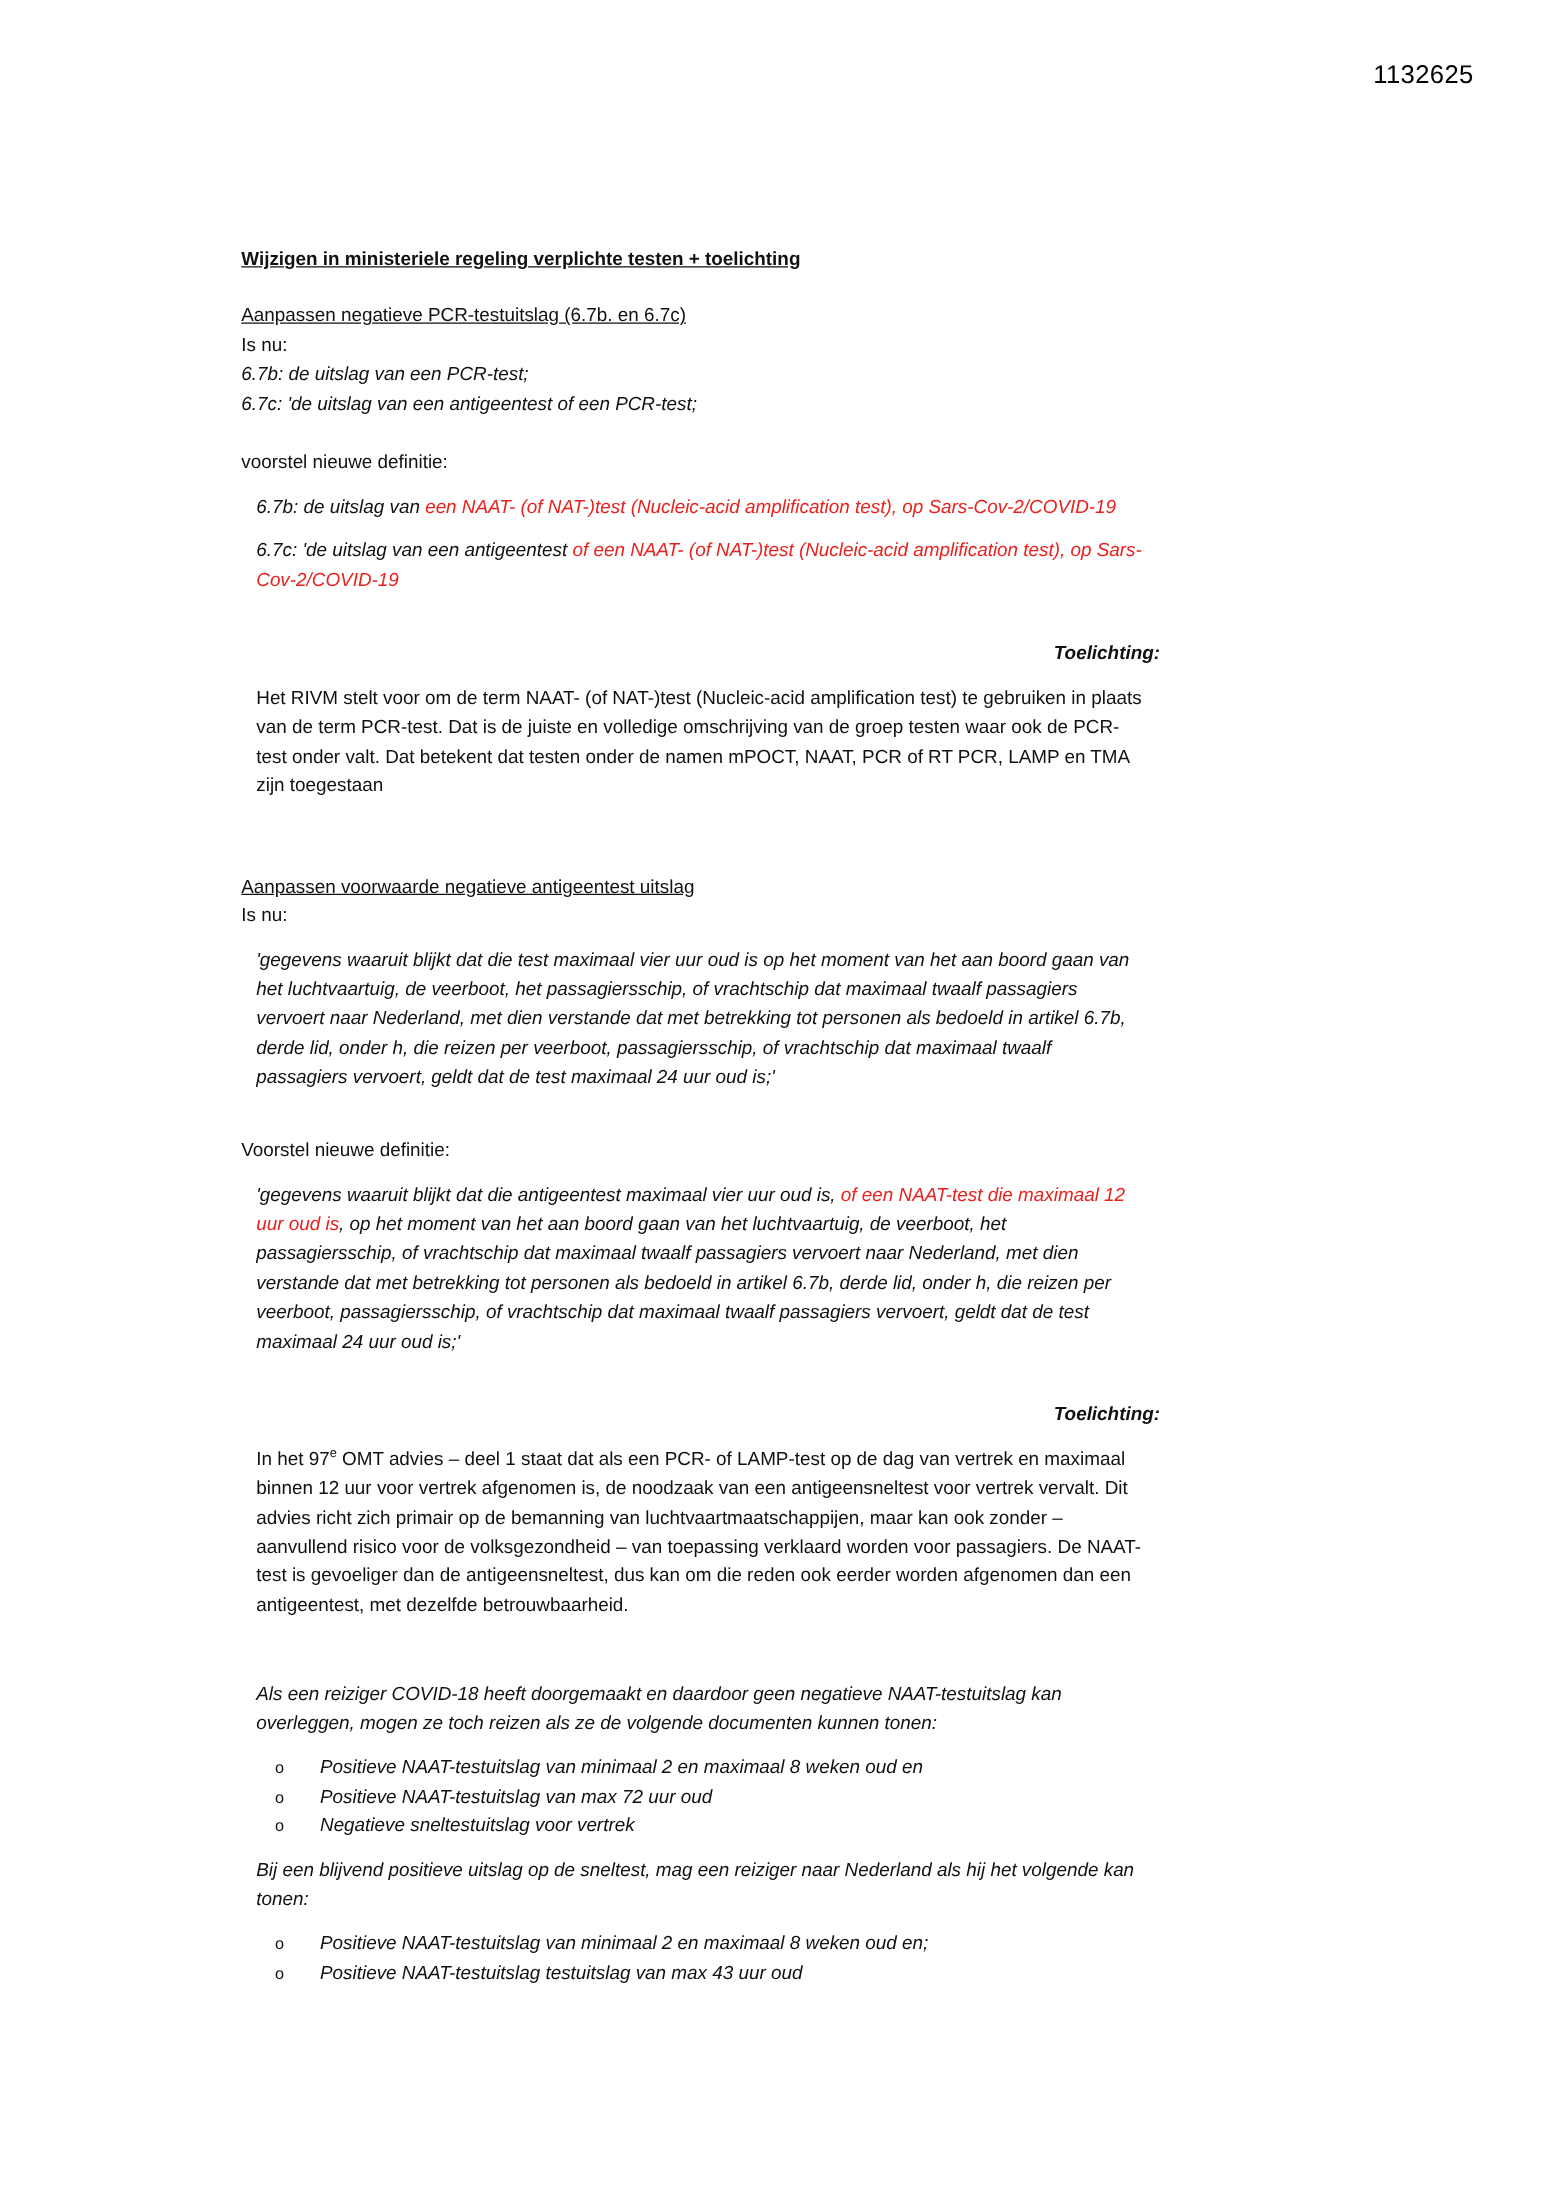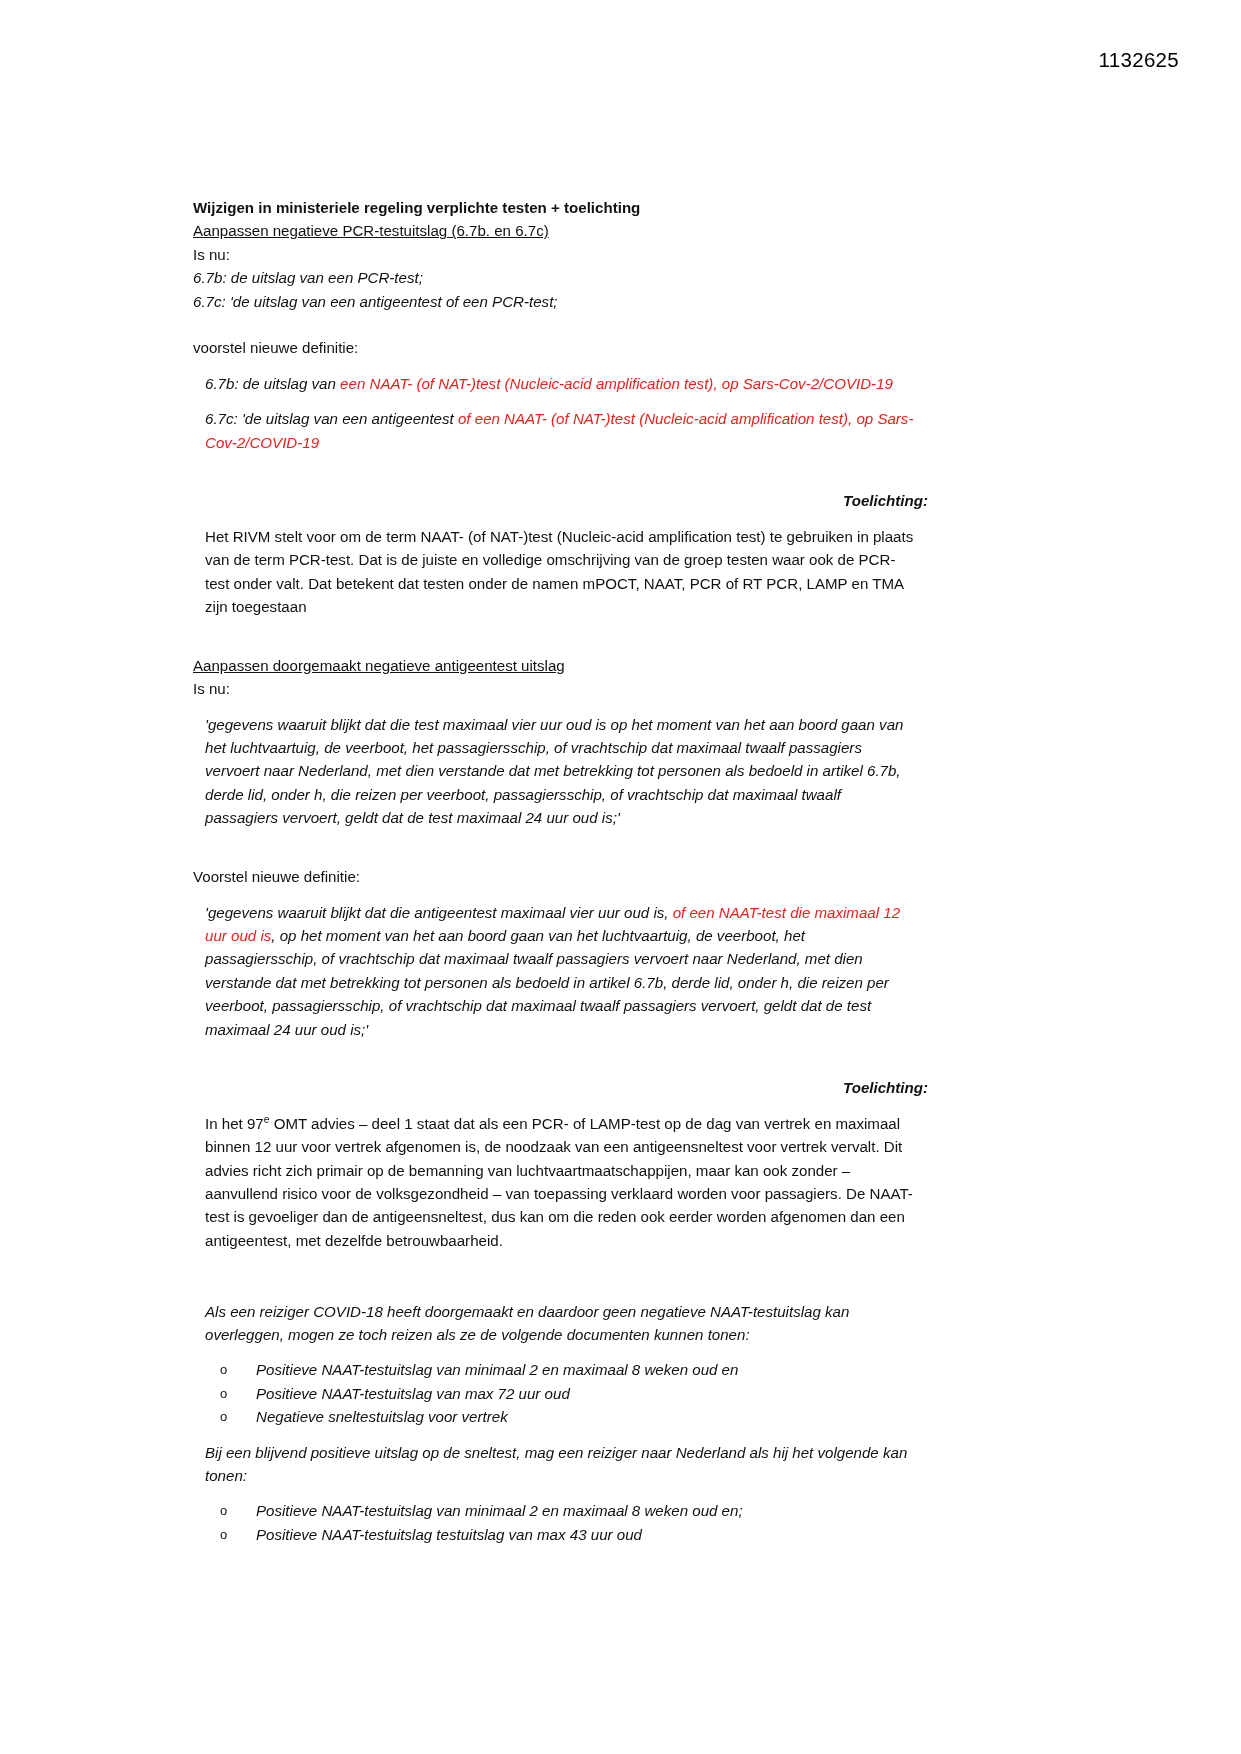--- a/index.html
+++ b/index.html
@@ -38,22 +38,22 @@
     font-size: 15.1px;
     line-height: 23.4px;
     color: #111111;
   }
   .ln {
     margin: 0;
     padding: 0;
   }
   .b { font-weight: bold; text-align: right; }
   .i { font-style: italic; }
-  .u { text-decoration: underline; }
-  .bu { font-weight: bold; }
+  .u { text-decoration: underline; margin-top: 22px; }
+  .bu { font-weight: bold; text-decoration: underline; }
   .red { color: #e8221e; }
   .spacer { height: 23.4px; }
   p.para {
     margin: 12px;
     padding: 0;
     text-align: left;
   }
   ul.bullets {
     list-style: none;
     margin: 0;
@@ -100,21 +100,21 @@
     <p class="para"><span class="i">6.7b: de uitslag van </span><span class="i red">een NAAT- (of NAT-)test (Nucleic-acid amplification test), op Sars-Cov-2/COVID-19</span></p>
     <p class="para"><span class="i">6.7c: 'de uitslag van een antigeentest </span><span class="i red">of een NAAT- (of NAT-)test (Nucleic-acid amplification test), op Sars-Cov-2/COVID-19</span></p>
 
     <div class="spacer"></div>
 
     <div class="ln b i">Toelichting:</div>
     <p class="para">Het RIVM stelt voor om de term NAAT- (of NAT-)test (Nucleic-acid amplification test) te gebruiken in plaats van de term PCR-test. Dat is de juiste en volledige omschrijving van de groep testen waar ook de PCR-test onder valt. Dat betekent dat testen onder de namen mPOCT, NAAT, PCR of RT PCR, LAMP en TMA zijn toegestaan</p>
 
     <div class="spacer"></div>
 
-    <div class="ln u">Aanpassen doorgemaakt negatieve antigeentest uitslag</div>
+    <div class="ln u">Aanpassen voorwaarde negatieve antigeentest uitslag</div>
     <div class="ln">Is nu:</div>
     <p class="para i">'gegevens waaruit blijkt dat die test maximaal vier uur oud is op het moment van het aan boord gaan van het luchtvaartuig, de veerboot, het passagiersschip, of vrachtschip dat maximaal twaalf passagiers vervoert naar Nederland, met dien verstande dat met betrekking tot personen als bedoeld in artikel 6.7b, derde lid, onder h, die reizen per veerboot, passagiersschip, of vrachtschip dat maximaal twaalf passagiers vervoert, geldt dat de test maximaal 24 uur oud is;'</p>
 
     <div class="spacer"></div>
 
     <div class="ln">Voorstel nieuwe definitie:</div>
     <p class="para i"><span>'gegevens waaruit blijkt dat die antigeentest maximaal vier uur oud is, </span><span class="red">of een NAAT-test die maximaal 12 uur oud is</span><span>, op het moment van het aan boord gaan van het luchtvaartuig, de veerboot, het passagiersschip, of vrachtschip dat maximaal twaalf passagiers vervoert naar Nederland, met dien verstande dat met betrekking tot personen als bedoeld in artikel 6.7b, derde lid, onder h, die reizen per veerboot, passagiersschip, of vrachtschip dat maximaal twaalf passagiers vervoert, geldt dat de test maximaal 24 uur oud is;'</span></p>
 
     <div class="spacer"></div>
 

